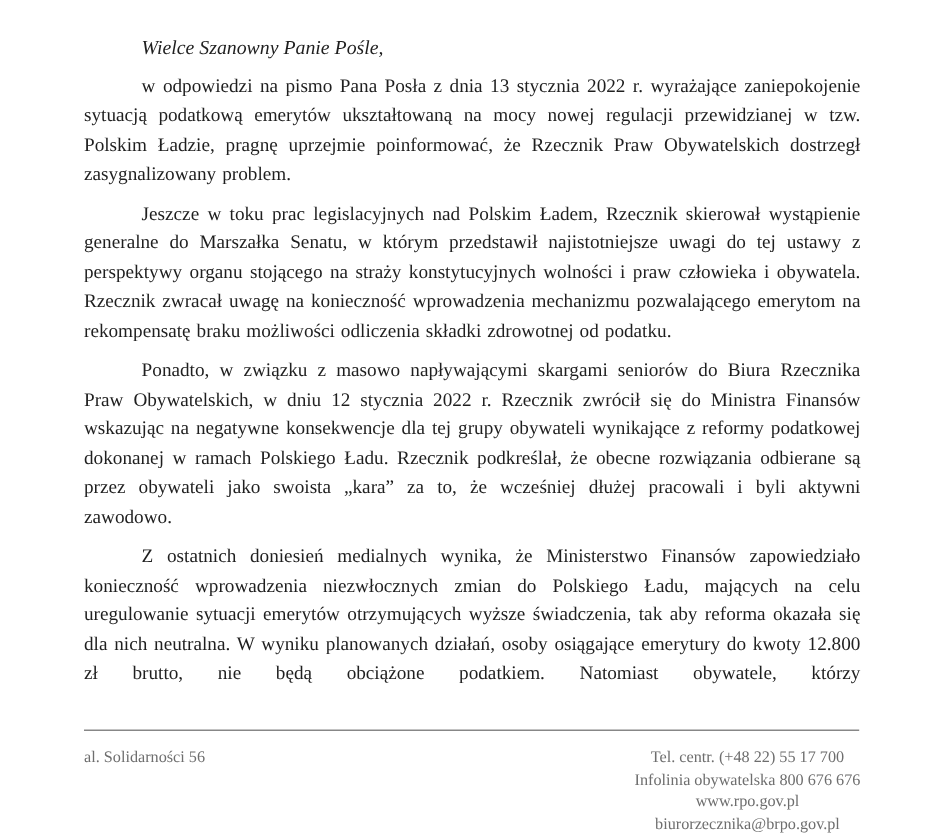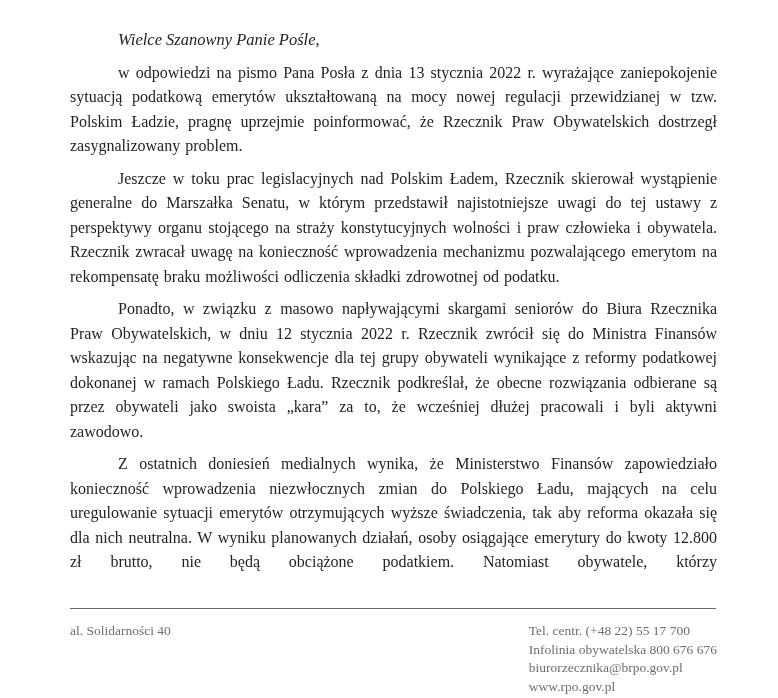--- a/index.html
+++ b/index.html
@@ -60,21 +60,21 @@
     line-height: 18.5px;
     color: var(--footer-text, #6e6e6e);
   }
   .footer-contact {
     position: absolute;
     right: 61px;
     top: 622px;
     font-size: 13.5px;
     line-height: 18.5px;
     color: var(--footer-text, #6e6e6e);
-    text-align: left;
+    text-align: center;
   }
 </style>
 </head>
 <body>
 
 <div class="page">
 
   <div class="body-text">
     <p class="salutation">Wielce Szanowny Panie Pośle,</p>
 
@@ -83,23 +83,23 @@
     <p class="para">Jeszcze w toku prac legislacyjnych nad Polskim Ładem, Rzecznik skierował wystąpienie generalne do Marszałka Senatu, w którym przedstawił najistotniejsze uwagi do tej ustawy z perspektywy organu stojącego na straży konstytucyjnych wolności i praw człowieka i obywatela. Rzecznik zwracał uwagę na konieczność wprowadzenia mechanizmu pozwalającego emerytom na rekompensatę braku możliwości odliczenia składki zdrowotnej od podatku.</p>
 
     <p class="para">Ponadto, w związku z masowo napływającymi skargami seniorów do Biura Rzecznika Praw Obywatelskich, w dniu 12 stycznia 2022 r. Rzecznik zwrócił się do Ministra Finansów wskazując na negatywne konsekwencje dla tej grupy obywateli wynikające z reformy podatkowej dokonanej w ramach Polskiego Ładu. Rzecznik podkreślał, że obecne rozwiązania odbierane są przez obywateli jako swoista „kara” za to, że wcześniej dłużej pracowali i byli aktywni zawodowo.</p>
 
     <p class="para justify-last">Z ostatnich doniesień medialnych wynika, że Ministerstwo Finansów zapowiedziało konieczność wprowadzenia niezwłocznych zmian do Polskiego Ładu, mających na celu uregulowanie sytuacji emerytów otrzymujących wyższe świadczenia, tak aby reforma okazała się dla nich neutralna. W wyniku planowanych działań, osoby osiągające emerytury do kwoty 12.800 zł brutto, nie będą obciążone podatkiem. Natomiast obywatele, którzy</p>
   </div>
 
   <hr class="footer-divider">
 
   <div class="footer-address">
-    <div>al. Solidarności 40</div>
+    <div>al. Solidarności 56</div>
   </div>
 
   <div class="footer-contact">
     <div>Tel. centr. (+48 22) 55 17 700</div>
     <div>Infolinia obywatelska 800 676 676</div>
+    <div>www.rpo.gov.pl</div>
     <div>biurorzecznika@brpo.gov.pl</div>
-    <div>www.rpo.gov.pl</div>
   </div>
 
 </div>
 
 </body></html>

